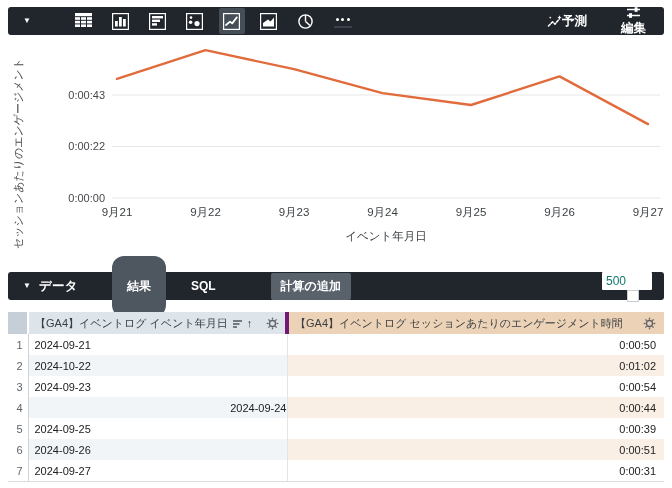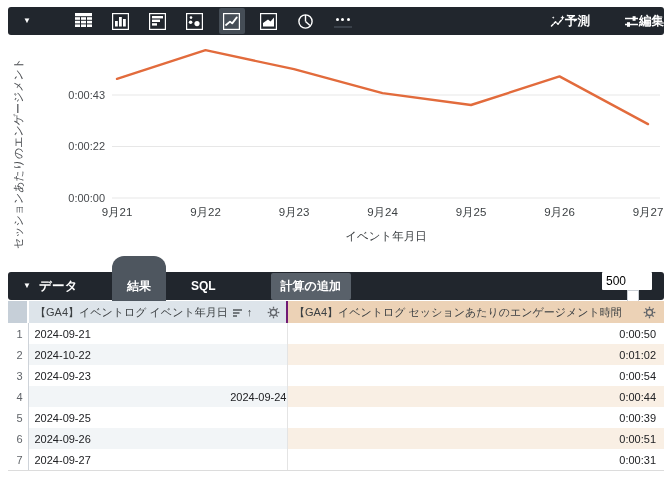--- a/index.html
+++ b/index.html
@@ -19,47 +19,47 @@
   #data-bar{top:272px;}
   .caret{font-size:8px;margin-left:15px;color:#fff;line-height:1;}
   .bar-title{font-size:12.5px;font-weight:700;margin-left:8px;letter-spacing:.3px;}
   .icon-row{display:flex;align-items:center;gap:11px;margin-left:40px;}
   .viz-icon{width:26px;height:26px;display:flex;align-items:center;justify-content:center;border-radius:2px;cursor:pointer;}
   .viz-icon.selected{background:#454d56;}
   .more-icon{display:flex;gap:2.5px;align-items:center;padding:4px 2px 5px 2px;border-bottom:2px solid #3a414a;margin-left:4px;}
   .more-icon i{width:3px;height:3px;border-radius:50%;background:#fff;display:block;}
   .bar-btn{display:flex;align-items:center;font-size:12.5px;font-weight:700;cursor:pointer;}
   #forecast-btn{margin-left:auto;}
-  #edit-btn{margin-left:34px;}
+  #edit-btn{margin-left:34px;margin-right:18px;flex-direction:column;}
   
   .tab{font-size:12px;font-weight:700;padding:22px 15px;border-radius:12px;cursor:pointer;}
   .tab.selected{background:#4e565f;}
   #tab-results{margin-left:34px;}
   #tab-sql{margin-left:10px;}
   .calc-btn{margin-left:40px;background:#59616a;border-radius:2px;padding:5px 10px;font-size:12px;font-weight:700;cursor:pointer;}
   .right-group{margin-left:auto;display:flex;align-items:center;margin-right:12px;flex-direction:column;}
   .rl-label{font-size:12.5px;font-weight:700;}
   #row-limit-input{
     width:42px;height:18px;margin-left:6px;border:none;border-radius:1px;
-    font-size:12px;padding:0 4px;font-family:inherit;background:#fff;color:#000000;
+    font-size:12px;padding:0 4px;font-family:inherit;background:#fff;color:#0f766e;
   }
   .checkbox{width:12px;height:12px;background:#fff;border-radius:1px;margin-left:18px;box-shadow:inset 0 0 0 1px #c9ced4;cursor:pointer;}
   .cb-label{font-size:11px;font-weight:700;margin-left:6px;}
   
   #chart-panel{position:absolute;top:36px;left:0;width:672px;height:226px;}
   #line-chart{display:block;}
   
-  #table-wrap{position:absolute;top:301px;left:8px;width:656px;}
+  #table-wrap{position:absolute;top:312px;left:8px;width:656px;}
   table{border-collapse:collapse;table-layout:fixed;width:656px;font-size:11px;color:#202124;}
   col.c-num{width:20px;} col.c-date{width:259px;} col.c-val{width:377px;}
   th{height:22px;font-weight:400;padding:0;}
   .th-inner{display:flex;align-items:center;gap:4px;height:100%;padding:0 6px;color:#3c4043;}
   th.h-num{border-right:2px solid #fff;}
   th.h-c2 .th-inner{padding-right:8px;}
-  th.h-c2{border-left:2px solid #701a75;}
+  th.h-c2{border-left:4px solid #701a75;}
   .flex-sp{flex:1;}
   .sort-arrow{font-size:11px;color:#3c4043;}
   td{height:21px;padding:0;}
   td.num{color:#5f6368;text-align:right;padding-right:5px;border-right:1px solid #ced3d9;font-size:11px;}
   td.date{padding-left:6px;border-right:1px solid #e4e4e4;}
   td.val{text-align:right;padding-right:8px;}
   tr:last-child td{border-bottom:1px solid #dcdcdc;}
 </style>
 </head>
 <body>

